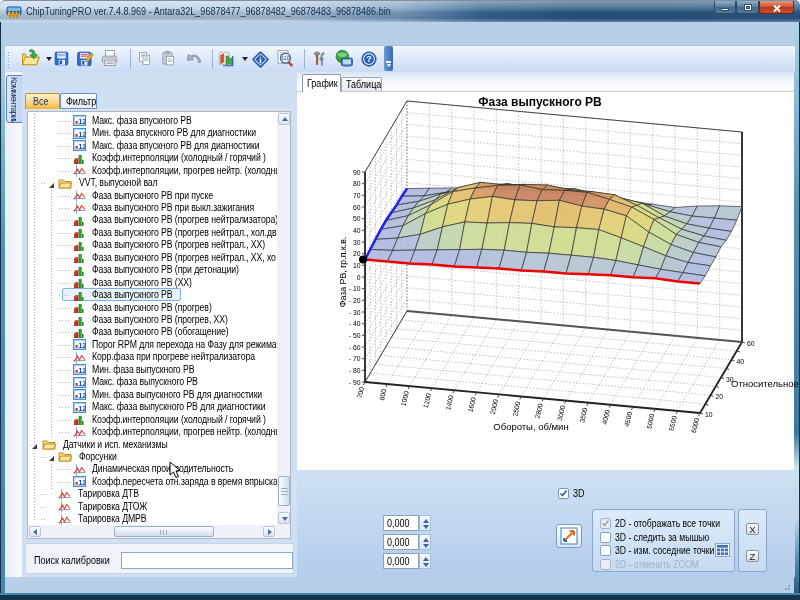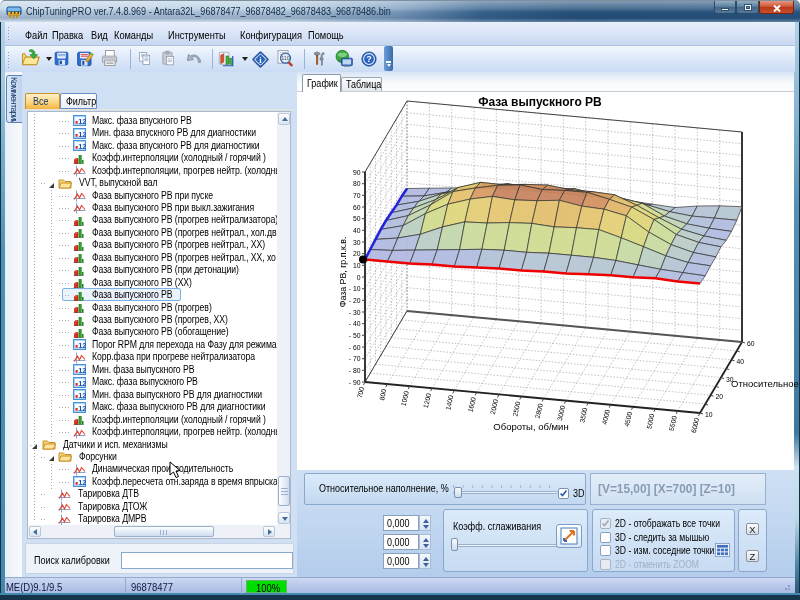--- a/index.html
+++ b/index.html
@@ -29,30 +29,20 @@
  <div class="abs" style="left:6px;top:7px;width:8px;height:3px;background:#f4f8fc;border:1px solid #30506c;"></div>
     </div>
 <div class="abs" style="left:736px;top:1px;width:23px;height:13px;background:linear-gradient(180deg,#93afc4 0%,#5d82a2 45%,#43688a 50%,#55799a 100%);border:1px solid #2a4a66;border-radius:0 0 3px 3px;border-top:none;">
  <div class="abs" style="left:7px;top:3px;width:8px;height:7px;background:#f4f8fc;border:1px solid #30506c;"></div>
  <div class="abs" style="left:9px;top:5px;width:4px;height:3px;background:#6a8aa8;border:1px solid #30506c;"></div>
     </div>
 <div class="abs" style="left:759px;top:1px;width:35px;height:13px;background:linear-gradient(180deg,#e49780 0%,#ce5a3a 45%,#b83818 50%,#c85030 100%);border:1px solid #7a2410;border-radius:0 0 3px 3px;border-top:none;">
  <svg class="abs" style="left:12px;top:2.5px;" width="10" height="9" viewBox="0 0 10 9">
         <path d="M2 1.5 L8 7.5 M8 1.5 L2 7.5" stroke="#fff" stroke-width="1.8"></path>
       </svg>
-    </div>
-    <div class="abs" style="left:5px;top:22px;width:790px;height:23px;background:linear-gradient(180deg,#e9effb 0%,#d6e2f6 60%,#c8d7f0 100%);">
-      <div class="abs" style="left:2px;top:4px;width:3px;height:15px;background-image:radial-gradient(circle,#8aa0c0 1px,transparent 1px);background-size:3px 3px;"></div>
-      <div class="abs" style="left:20px;top:7px;font-size:11px;white-space:nowrap;transform:scaleX(0.84);transform-origin:0 0;">Файл</div>
-      <div class="abs" style="left:47px;top:7px;font-size:11px;white-space:nowrap;transform:scaleX(0.84);transform-origin:0 0;">Правка</div>
-      <div class="abs" style="left:86px;top:7px;font-size:11px;white-space:nowrap;transform:scaleX(0.84);transform-origin:0 0;">Вид</div>
-      <div class="abs" style="left:109px;top:7px;font-size:11px;white-space:nowrap;transform:scaleX(0.84);transform-origin:0 0;">Команды</div>
-      <div class="abs" style="left:163px;top:7px;font-size:11px;white-space:nowrap;transform:scaleX(0.84);transform-origin:0 0;">Инструменты</div>
-      <div class="abs" style="left:235px;top:7px;font-size:11px;white-space:nowrap;transform:scaleX(0.84);transform-origin:0 0;">Конфигурация</div>
-      <div class="abs" style="left:303px;top:7px;font-size:11px;white-space:nowrap;transform:scaleX(0.84);transform-origin:0 0;">Помощь</div>
     </div>
     <div class="abs" style="left:5px;top:45px;width:790px;height:27px;background:linear-gradient(180deg,#f2f7fe 0%,#dfeafa 45%,#cadbf4 100%);border-top:1px solid #aac4e4;">
  <div class="abs" style="left:2px;top:5px;width:3px;height:17px;background-image:radial-gradient(circle,#8aa0c0 1px,transparent 1px);background-size:3px 3px;"></div>
     </div>
     <div class="abs" style="left:16px;top:48px;"><svg width="28" height="20" viewBox="0 0 24 24">
         <path d="M3 7 L3 20 L20 20 L23 11 L8 11 L6 7 Z" fill="#f5d77a" stroke="#b8860b" stroke-width="1"></path>
         <path d="M3 20 L6 11 L23 11 L20 20 Z" fill="#fbe69a" stroke="#b8860b" stroke-width="1"></path>
         <path d="M12 2 C17 2 18 4 18 8 L21 8 L16.5 13 L12 8 L15 8 C15 5 14 4 11 4 Z" fill="#3cb043" stroke="#1d7a24" stroke-width="0.8"></path>
       </svg></div>
     <div class="abs" style="left:53px;top:50px;"><svg width="17" height="17" viewBox="0 0 24 24">
@@ -795,59 +785,45 @@
         <polygon points="615.9,260.5 638.2,264.9 633.0,277.3 610.7,275.2" fill="#b3c3d3" stroke="#333" stroke-width="0.7" fill-opacity="0.92"></polygon>
         <polygon points="638.2,264.9 660.6,269.3 655.3,278.2 633.0,277.3" fill="#b2c0d8" stroke="#333" stroke-width="0.7" fill-opacity="0.92"></polygon>
         <polygon points="660.6,269.3 682.9,272.6 677.7,281.4 655.3,278.2" fill="#b0bddd" stroke="#333" stroke-width="0.7" fill-opacity="0.92"></polygon>
         <polygon points="682.9,272.6 705.2,275.8 700.0,283.5 677.7,281.4" fill="#afbbe0" stroke="#333" stroke-width="0.7" fill-opacity="0.92"></polygon>
       </g>
       <polyline points="365.0,259.5 370.2,249.5 375.5,239.4 380.8,229.4 386.0,220.5 391.2,212.8 396.5,205.1 401.8,196.2 407.0,188.5" fill="none" stroke="#2222dd" stroke-width="2.5"></polyline>
       <polyline points="365.0,259.5 387.3,261.6 409.7,263.6 432.0,264.5 454.3,266.6 476.7,267.5 499.0,268.4 521.3,270.5 543.7,271.4 566.0,273.4 588.3,274.3 610.7,275.2 633.0,277.3 655.3,278.2 677.7,281.4 700.0,283.5" fill="none" stroke="#ee0000" stroke-width="2.5"></polyline>
       <circle cx="363.0" cy="259.5" r="4" fill="#000"></circle>
     </svg>
 <div class="abs" style="left:297px;top:470px;width:498px;height:107px;background:linear-gradient(180deg,#cfe0f4,#b4cdec);">
- <div class="abs" style="left:7px;top:3px;width:282px;height:32px;background:linear-gradient(180deg,#dcebfa,#c2d8f0);border:1px solid #8aa8cc;border-radius:2px;">
-   <div class="abs txt" style="left:14px;top:9px;">Относительное наполнение, %</div>
-   <div class="abs" style="left:148px;top:11px;width:104px;height:4px;background-image:linear-gradient(90deg,#a4b6cc 1px,transparent 1px);background-size:9.6px 3px;height:3px;"></div>
-   <div class="abs" style="left:148px;top:17px;width:105px;height:3px;background:#eef4fc;border:1px solid #98b0cc;border-radius:2px;"></div>
-   <div class="abs" style="left:149px;top:13px;width:8px;height:11px;background:linear-gradient(180deg,#f8fafc,#cfdcec);border:1px solid #7a92b0;border-radius:2px;"></div>
- </div>
  <div class="abs" style="left:261px;top:18px;width:11px;height:11px;background:#fff;border:1px solid #7a92b0;border-radius:2px;">
    <svg width="9" height="9" viewBox="0 0 9 9">
           <path d="M1.5 4.5 L3.5 6.5 L7.5 1.5" fill="none" stroke="#2858a8" stroke-width="1.6"></path>
         </svg></div>
  <div class="abs txt" style="left:276px;top:18px;">3D</div>
- <div class="abs" style="left:293px;top:3px;width:176px;height:32px;background:linear-gradient(180deg,#e4eefa,#cfe0f2);border:1px solid #9ab0cc;">
-   <div class="abs" style="left:7px;top:8px;font-size:12.5px;font-weight:bold;color:#8a9ab5;white-space:nowrap;transform:scaleX(0.95);transform-origin:0 0;">[V=15,00] [X=700] [Z=10]</div>
- </div>
  <div class="abs" style="left:86px;top:45px;width:36px;height:16px;background:#fff;border:1px solid #8aa0c0;">
         <div class="abs txt" style="left:3px;top:2px;">0,000</div>
       </div>
  <div class="abs" style="left:122px;top:45px;width:12px;height:16px;background:linear-gradient(180deg,#f4f8fc,#d8e4f2);border:1px solid #a8bcd4;">
    <div class="abs" style="left:2.5px;top:3px;width:0;height:0;border-left:3px solid transparent;border-right:3px solid transparent;border-bottom:4px solid #4060a0;"></div>
    <div class="abs" style="left:2.5px;top:9px;width:0;height:0;border-left:3px solid transparent;border-right:3px solid transparent;border-top:4px solid #4060a0;"></div>
  </div>
  <div class="abs" style="left:86px;top:64px;width:36px;height:16px;background:#fff;border:1px solid #8aa0c0;">
         <div class="abs txt" style="left:3px;top:2px;">0,000</div>
       </div>
  <div class="abs" style="left:122px;top:64px;width:12px;height:16px;background:linear-gradient(180deg,#f4f8fc,#d8e4f2);border:1px solid #a8bcd4;">
    <div class="abs" style="left:2.5px;top:3px;width:0;height:0;border-left:3px solid transparent;border-right:3px solid transparent;border-bottom:4px solid #4060a0;"></div>
    <div class="abs" style="left:2.5px;top:9px;width:0;height:0;border-left:3px solid transparent;border-right:3px solid transparent;border-top:4px solid #4060a0;"></div>
  </div>
  <div class="abs" style="left:86px;top:83px;width:36px;height:16px;background:#fff;border:1px solid #8aa0c0;">
         <div class="abs txt" style="left:3px;top:2px;">0,000</div>
       </div>
  <div class="abs" style="left:122px;top:83px;width:12px;height:16px;background:linear-gradient(180deg,#f4f8fc,#d8e4f2);border:1px solid #a8bcd4;">
    <div class="abs" style="left:2.5px;top:3px;width:0;height:0;border-left:3px solid transparent;border-right:3px solid transparent;border-bottom:4px solid #4060a0;"></div>
    <div class="abs" style="left:2.5px;top:9px;width:0;height:0;border-left:3px solid transparent;border-right:3px solid transparent;border-top:4px solid #4060a0;"></div>
- </div>
- <div class="abs" style="left:146px;top:39px;width:145px;height:63px;background:linear-gradient(180deg,#dcebfa,#c6daf2);border:1px solid #8aa8cc;border-radius:3px;">
-   <div class="abs txt" style="left:9px;top:11px;">Коэфф. сглаживания</div>
-   <div class="abs" style="left:8px;top:34px;width:112px;height:3px;background:#eef4fc;border:1px solid #98b0cc;border-radius:2px;"></div>
-   <div class="abs" style="left:7px;top:28px;width:7px;height:13px;background:linear-gradient(180deg,#f8fafc,#cfdcec);border:1px solid #7a92b0;border-radius:2px;"></div>
  </div>
  <div class="abs" style="left:259px;top:54px;width:26px;height:24px;background:linear-gradient(180deg,#fdfeff,#dce8f6);border:1px solid #7a9cc8;border-radius:3px;">
    <svg width="24" height="22" viewBox="0 0 24 22">
           <rect x="4" y="3" width="16" height="16" fill="#fff" stroke="#4a7ab8"></rect>
           <path d="M7 16 L17 6 M17 6 L12.5 6 M17 6 L17 10.5" stroke="#e07020" stroke-width="2" fill="none"></path>
           <path d="M7 16 L10 16 M7 16 L7 13" stroke="#3a6ab0" stroke-width="2" fill="none"></path>
         </svg>
  </div>
       <div class="abs" style="left:295px;top:39px;width:143px;height:63px;background:linear-gradient(180deg,#dcebfa,#c6daf2);border:1px solid #8aa8cc;border-radius:3px;">
         <div class="abs" style="left:7px;top:8px;width:11px;height:11px;background:#e8ecf2;border:1px solid #a8b4c4;border-radius:2px;"><svg width="9" height="9" viewBox="0 0 9 9">
@@ -871,28 +847,19 @@
           </g>
         </svg>
         <div class="abs" style="left:7px;top:49px;width:11px;height:11px;background:#e8ecf2;border:1px solid #a8b4c4;border-radius:2px;"></div>
         <div class="abs" style="left:22px;top:49px;color:#a2b2c6;white-space:nowrap;transform:scaleX(0.86);transform-origin:0 0;">2D - отменить ZOOM</div>
       </div>
  <div class="abs" style="left:441px;top:39px;width:29px;height:63px;background:linear-gradient(180deg,#dcebfa,#c6daf2);border:1px solid #8aa8cc;border-radius:3px;">
   <div class="abs" style="left:7px;top:13px;width:13px;height:12px;background:linear-gradient(180deg,#fbfcfe,#d4dde8);border:1px solid #8a929e;border-radius:2px;text-align:center;line-height:12px;font-size:9.5px;color:#222;">X</div>
   <div class="abs" style="left:7px;top:40px;width:13px;height:12px;background:linear-gradient(180deg,#fbfcfe,#d4dde8);border:1px solid #8a929e;border-radius:2px;text-align:center;line-height:12px;font-size:9.5px;color:#222;">Z</div>
  </div>
 </div>
-<div class="abs" style="left:5px;top:577px;width:790px;height:16px;background:linear-gradient(180deg,#cdd9f2 0%,#bac9ea 50%,#aabbe2 100%);border-top:1px solid #96a8cc;">
- <div class="abs txt" style="left:1px;top:3px;color:#101840;font-size:10.5px;">ME(D)9.1/9.5</div>
- <div class="abs" style="left:120px;top:0;width:1px;height:16px;background:#96a8cc;"></div>
- <div class="abs txt" style="left:126px;top:3px;color:#101840;font-size:10.5px;">96878477</div>
- <div class="abs" style="left:236px;top:0;width:1px;height:16px;background:#96a8cc;"></div>
- <div class="abs" style="left:241px;top:1.5px;width:41px;height:13px;background:#00dd00;border:1px solid #60b860;">
-        <div class="abs txt" style="left:9px;top:1px;font-size:10.5px;">100%</div>
-      </div>
-</div>
     <svg class="abs" style="left:781px;top:583px;" width="10" height="8" viewBox="0 0 10 8">
       <g fill="#8aa0c8">
         <rect x="7" y="5" width="2" height="2"></rect>
         <rect x="4" y="5" width="2" height="2"></rect>
         <rect x="7" y="2" width="2" height="2"></rect>
       </g>
     </svg>
   </div>
 </body></html>

